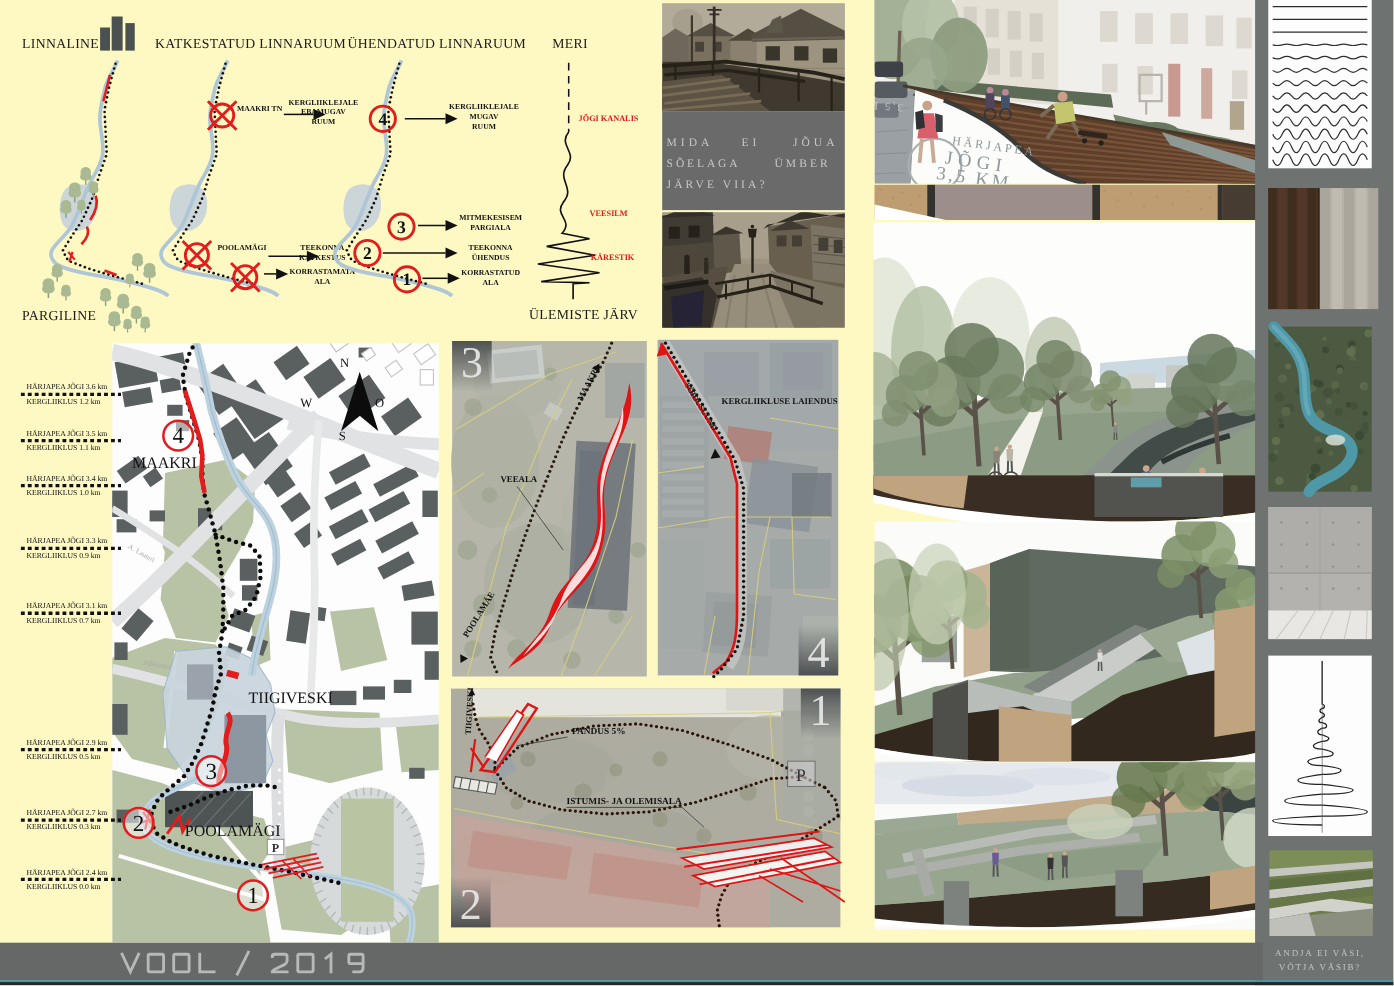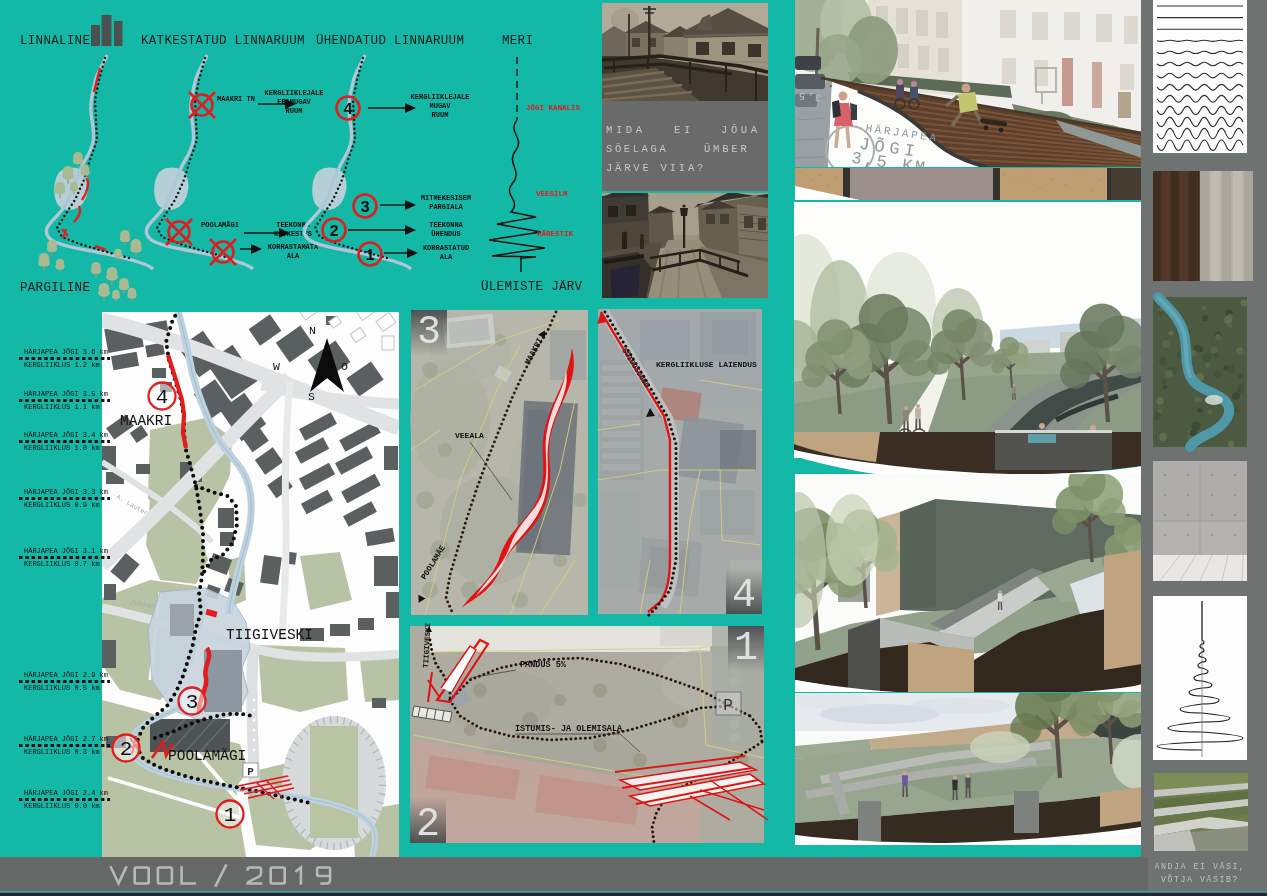--- a/index.html
+++ b/index.html
@@ -1,15 +1,15 @@
 <!DOCTYPE html>
 <html><head><meta charset="utf-8">
 <style>
 html,body{margin:0;padding:0;background:#fff;}
-#board{position:relative;width:1267px;height:896px;overflow:hidden;background:#14b8a6;font-family:Liberation Mono, monospace;}
+#board{position:relative;width:1267px;height:896px;overflow:hidden;background:#fef9c3;font-family:Liberation Serif, serif;}
 .abs{position:absolute;}
 </style></head><body>
 <div id="board">
 
 <svg class="abs" style="left:0;top:0" width="1267" height="896" viewBox="0 0 1267 896">
 
 <text x="20" y="44" font-size="12.5" font-weight="normal" fill="#1a1a1a" text-anchor="start" letter-spacing="0.3">LINNALINE</text>
 
 <g fill="#4b5051">
         <rect x="91" y="25" width="9" height="21"></rect>

